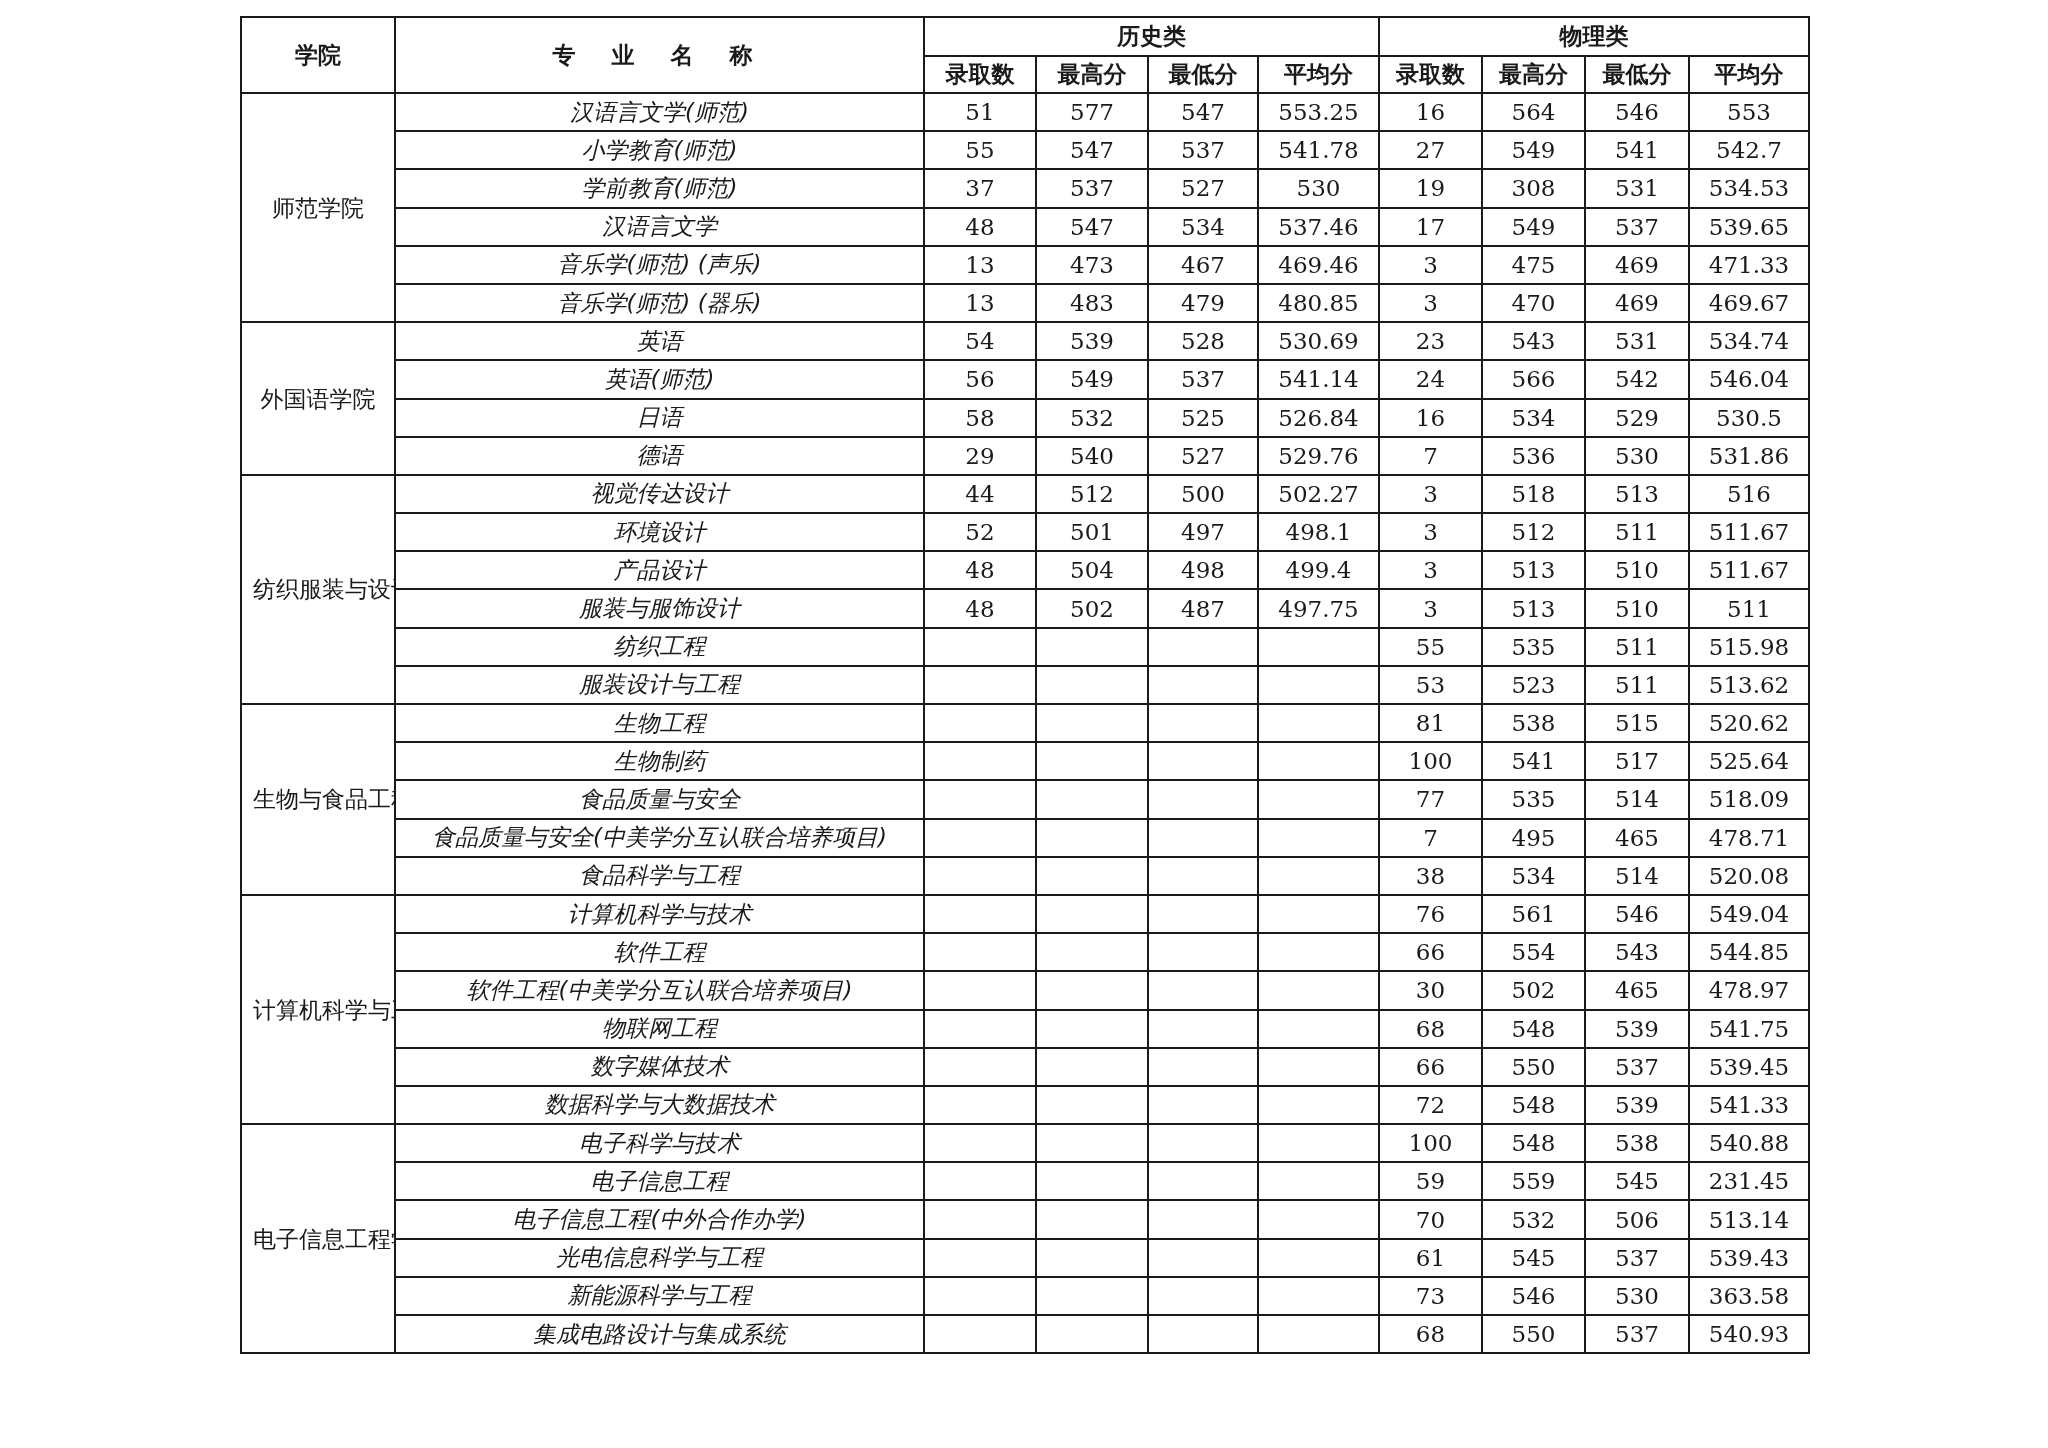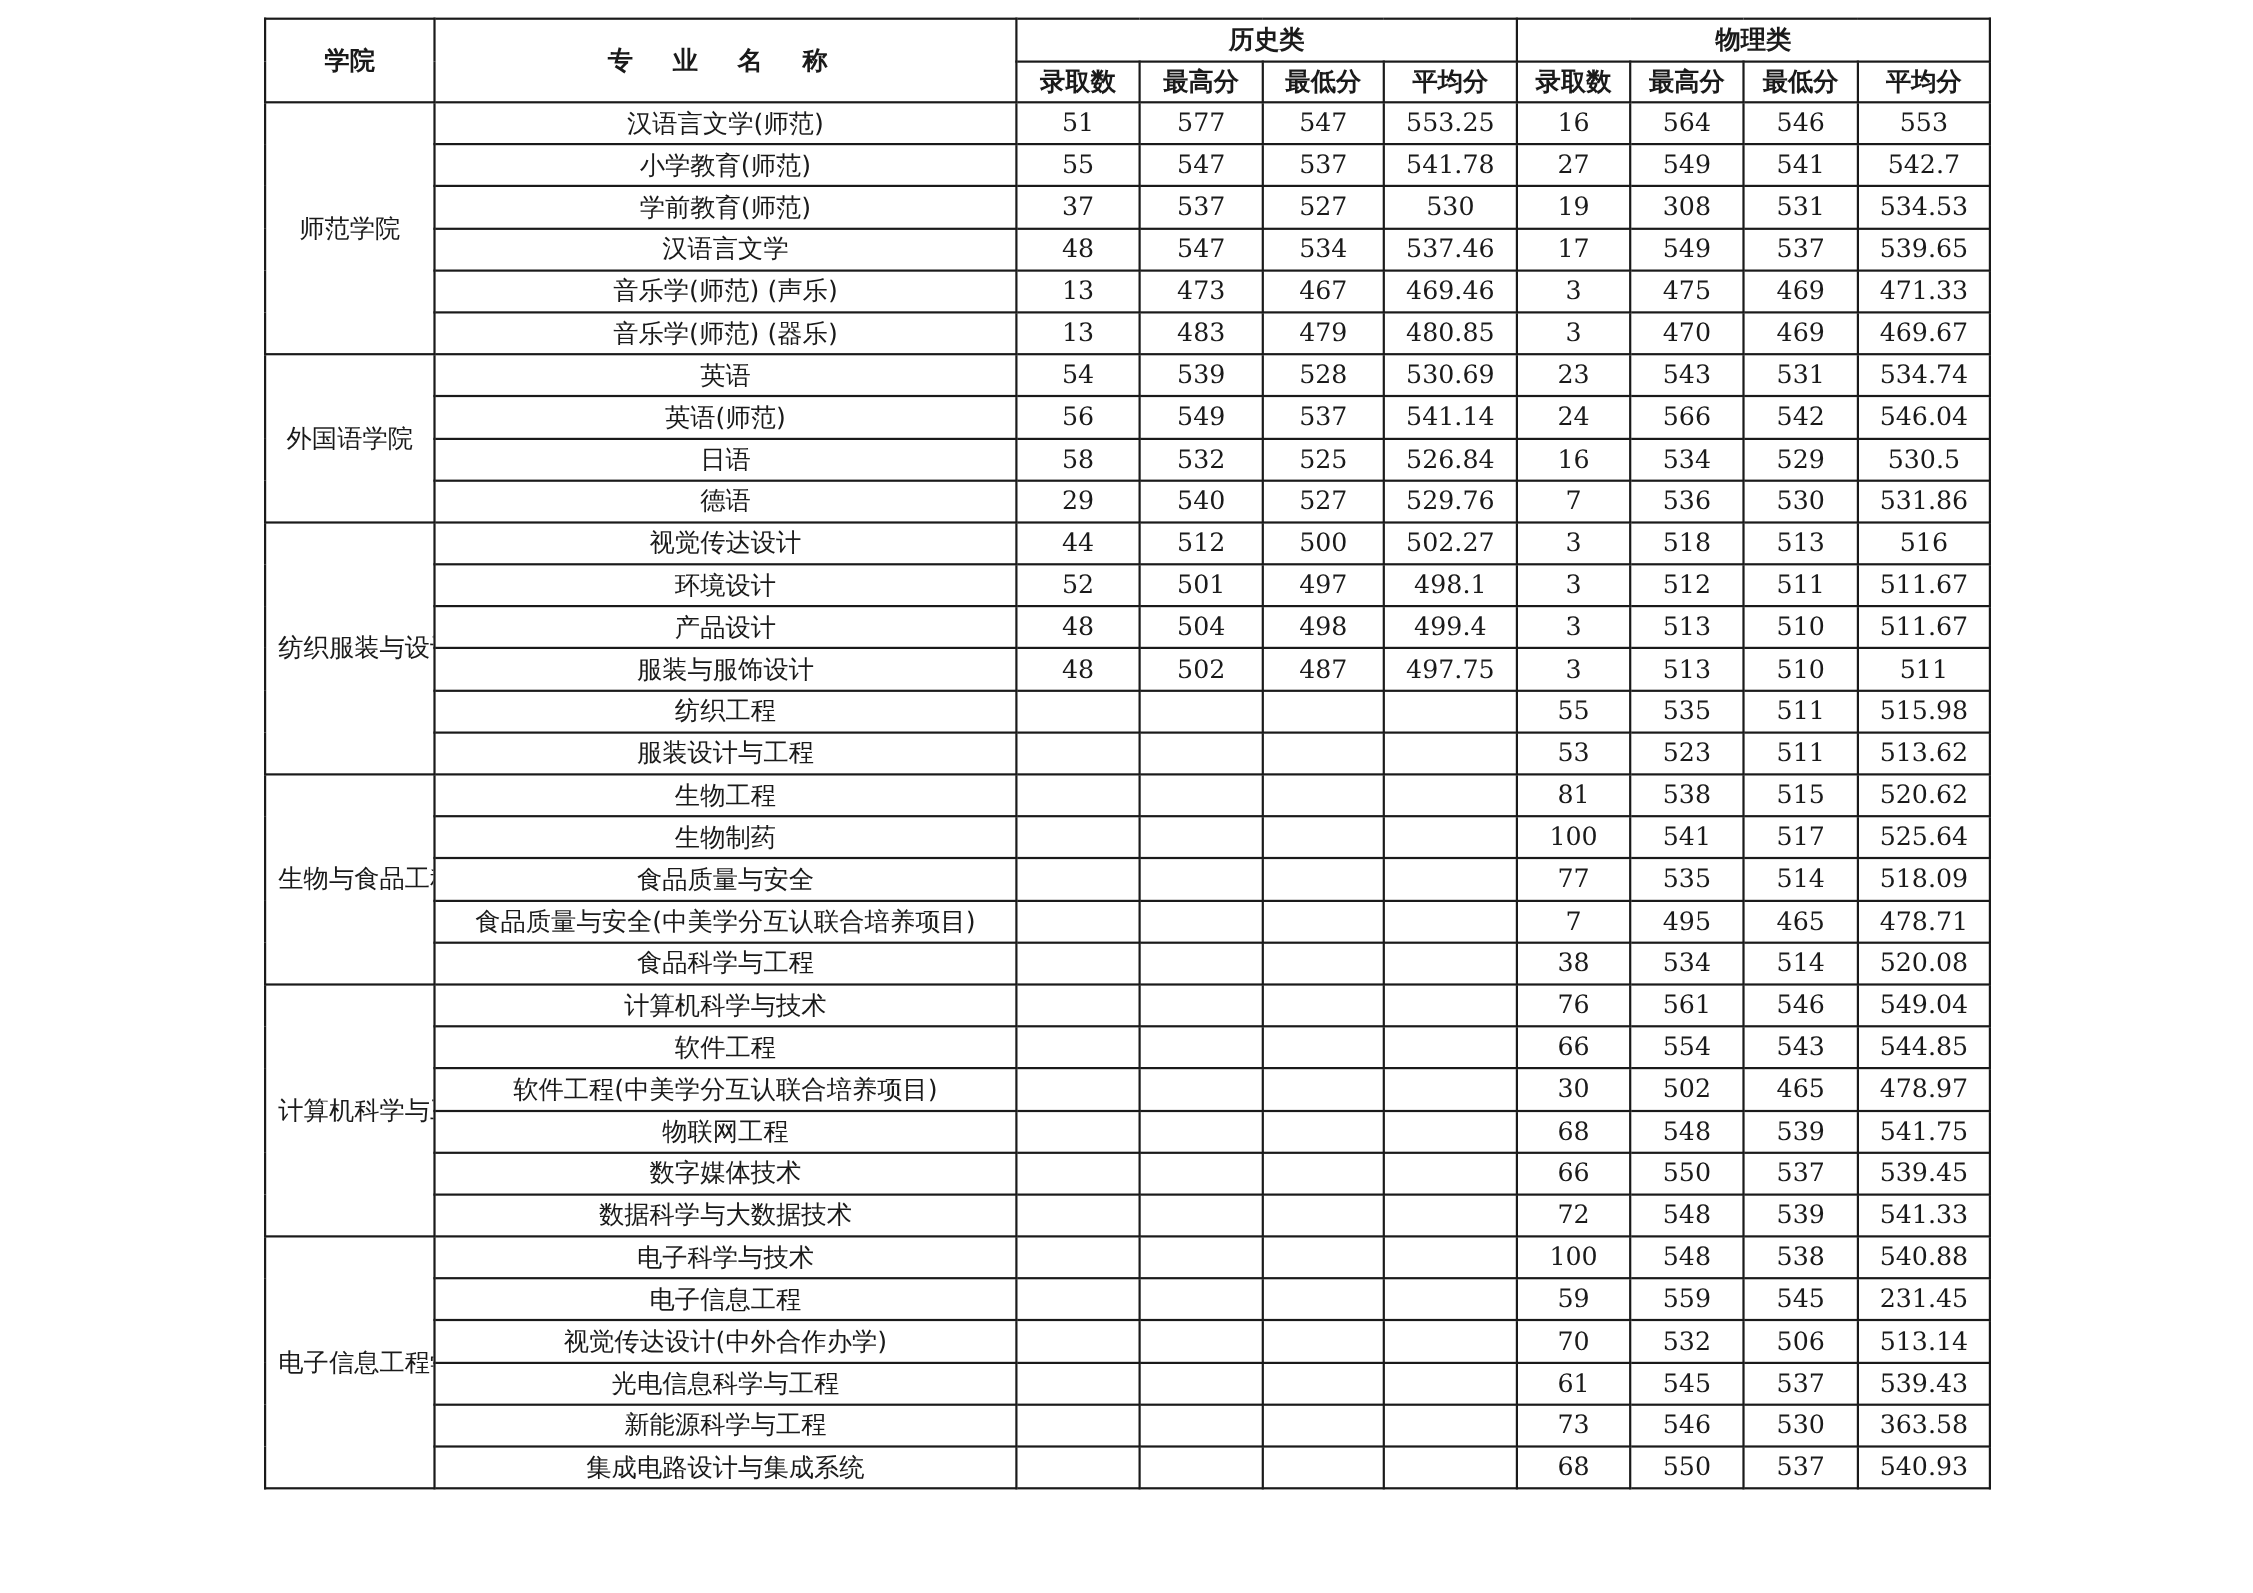--- a/index.html
+++ b/index.html
@@ -9,21 +9,21 @@
                  border-collapse:collapse; table-layout:fixed; }
   table.scores td, table.scores th {
     border:2px solid #1a1a1a; padding:0; text-align:center; vertical-align:middle;
     overflow:hidden; white-space:nowrap;
   }
   table.scores th { font-family:"DejaVu Sans", "Liberation Sans", sans-serif;
                     font-weight:bold; font-size:23px; }
   tr.h1 th { height:37px; }
   tr.h2 th { height:35px; }
   tr.data td { height:36.2px; font-size:23px; }
-  td.major { font-family:"DejaVu Sans", "Liberation Sans", sans-serif; font-size:23px; }
+  td.major { font-family:"DejaVu Sans", "Liberation Sans", sans-serif; font-size:23px;font-style:italic; }
   td.num { font-family:"DejaVu Serif", "Liberation Serif", serif; font-size:22px; }
   td.college { font-family:"DejaVu Sans", "Liberation Sans", sans-serif; font-size:23px;
                white-space:normal; line-height:38px; }
   td.college span { display:inline-block; width:130px; word-break:break-all; }
   th.spaced { letter-spacing:14px; }
 </style>
 </head>
 <body>
 
 <table class="scores">
@@ -377,21 +377,21 @@
         <td class="num"></td>
         <td class="num"></td>
         <td class="num"></td>
         <td class="num"></td>
         <td class="num">59</td>
         <td class="num">559</td>
         <td class="num">545</td>
         <td class="num">231.45</td>
       </tr>
       <tr class="data">
-        <td class="major">视觉传达设计(中外合作办学)</td>
+        <td class="major">电子信息工程(中外合作办学)</td>
         <td class="num"></td>
         <td class="num"></td>
         <td class="num"></td>
         <td class="num"></td>
         <td class="num">70</td>
         <td class="num">532</td>
         <td class="num">506</td>
         <td class="num">513.14</td>
       </tr>
       <tr class="data">

